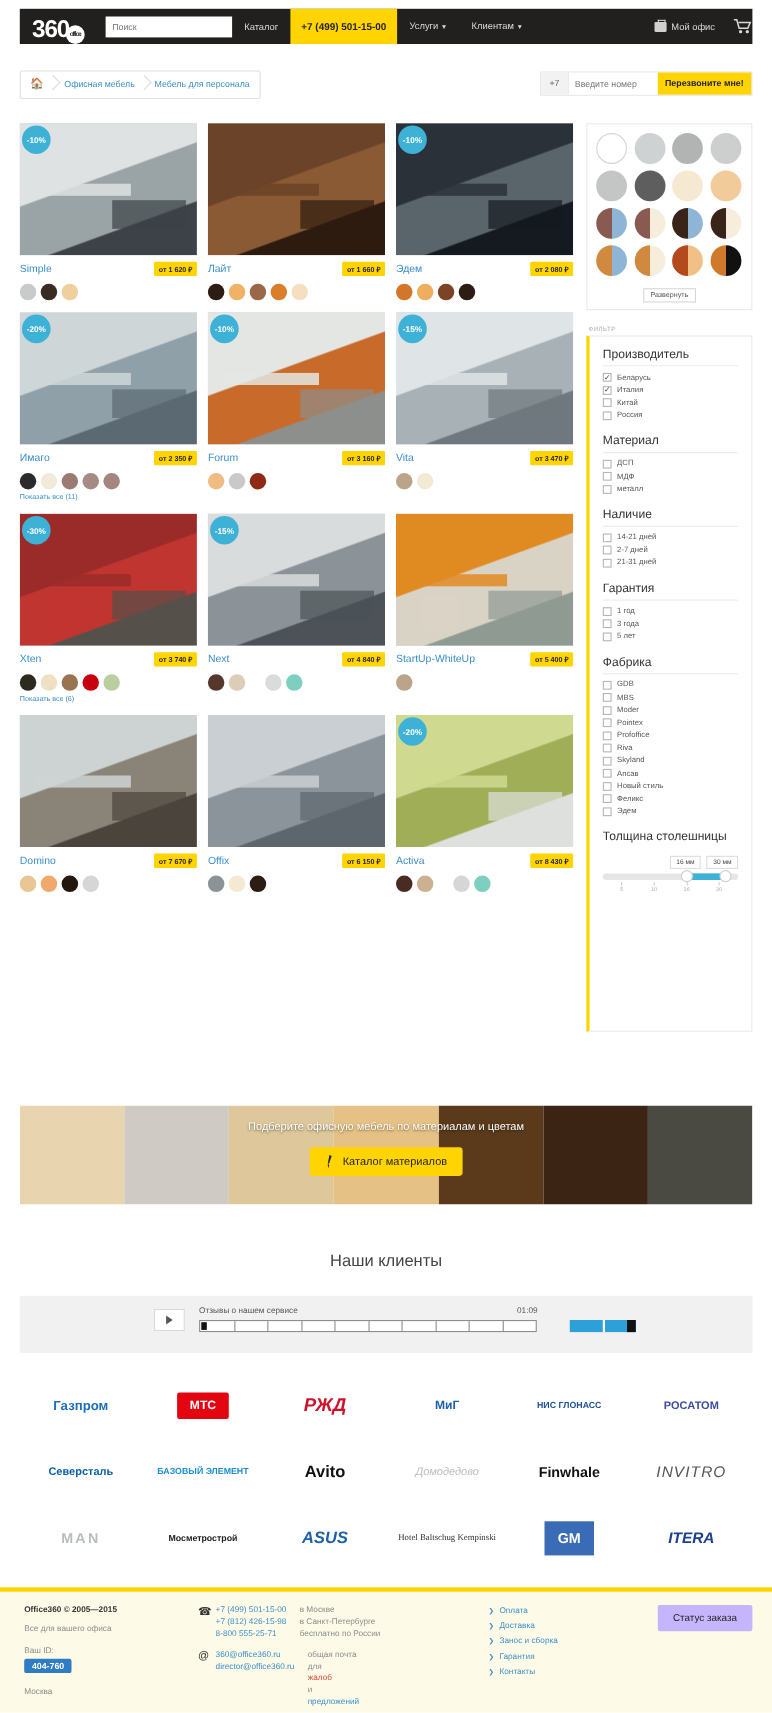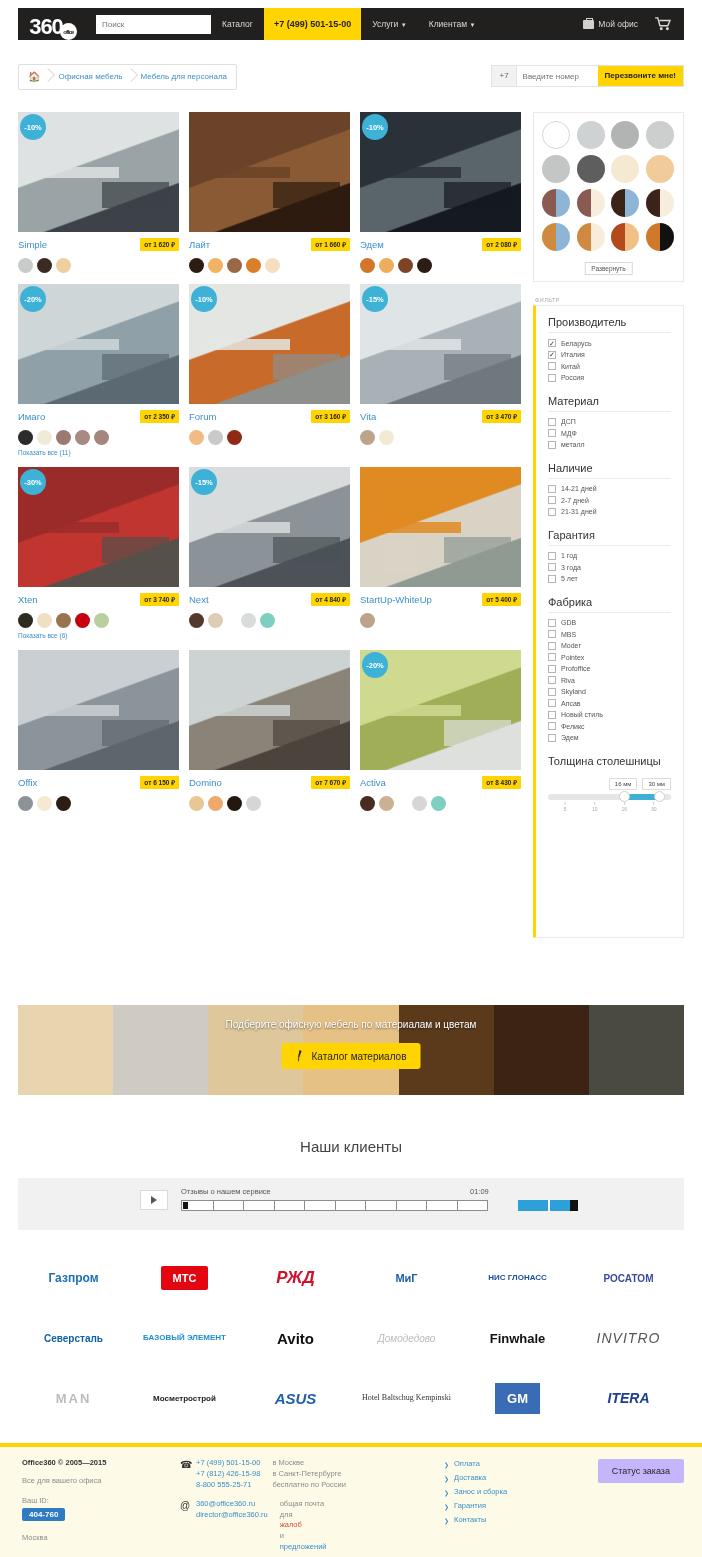--- a/index.html
+++ b/index.html
@@ -23,21 +23,21 @@
                 margin-left: -3px; font-weight: bold; }
   .search-box {
     width: 115px; height: 19px; background: #fff; border: none; margin-left: 8px;
     font-size: 8px; color: #9a9a9a; padding: 0 6px; font-family: "Liberation Sans", sans-serif;
   }
   .nav-link { color: #d9d9d9; font-size: 8.5px; padding: 0 11px; line-height: 32px; cursor: pointer; white-space: nowrap; }
   .phone-btn { background: #ffd400; color: #221f1f; font-size: 9px; font-weight: 600;
                height: 32px; line-height: 32px; padding: 0 10px; cursor: pointer; }
   .caret { font-size: 6px; }
   .spacer { flex: 1; }
-  .hdr-right { display: flex; align-items: center; padding-right: 12px; }
+  .hdr-right { display: flex; align-items: center; padding-right: 0; }
   .office-ico { width: 11px; height: 9px; background: #d0d0d0; border-radius: 1px; position: relative; margin-right: 4px; }
   .office-ico::before { content: ""; position: absolute; top: -2px; left: 3px; width: 5px; height: 2px;
                         border: 1px solid #d0d0d0; border-bottom: none; }
   .cart-ico { width: 18px; height: 14px; margin-left: 16px; position: relative; cursor: pointer; }
 
   
   .crumbbar { position: absolute; left: 18px; top: 62px; width: 666px; height: 30px; display: flex; align-items: center; }
   .crumbs { display: flex; height: 26px; border: 1px solid #dfdfdf; border-radius: 2px; background: #fff; align-items: center; }
   .crumb { font-size: 8px; color: #3c8fc9; padding: 0 9px; line-height: 26px; position: relative; cursor: pointer; }
   .crumb + .crumb::before { content: ""; position: absolute; left: -6px; top: 6px; width: 9px; height: 9px;
@@ -373,51 +373,51 @@
           <span class="cprice">от 5 400 ₽</span>
         </div>
         <div class="swatches">
           <span class="sw" style="background:#bba489"></span>
         </div>
       </div>
     </div>
     <div class="prow">
       <div class="card">
         <div class="photo">
+          <div class="ph" style="background:linear-gradient(160deg,#cdd3d2 0%,#cdd3d2 42%,#8a8378 43%,#8a8378 72%,#4a443c 73%,#4a443c 100%)"></div>
+          <div class="band" style="left:8%;top:46%;width:55%;height:9%;background:#cdd3d2;opacity:.85"></div>
+          <div class="band" style="left:52%;top:58%;width:42%;height:22%;background:#4a443c;opacity:.7"></div>
+          <div class="band" style="left:14%;top:62%;width:22%;height:26%;background:#8a8378;opacity:.8;border-radius:3px"></div>
+        </div>
+        <div class="cinfo">
+          <span class="cname">Domino</span>
+          <span class="cprice">от 7 670 ₽</span>
+        </div>
+        <div class="swatches">
+          <span class="sw" style="background:#e8c795"></span>
+          <span class="sw" style="background:#f0a96c"></span>
+          <span class="sw" style="background:#24170f"></span>
+          <span class="sw" style="background:#d6d6d6"></span>
+        </div>
+      </div>
+      <div class="card">
+        <div class="photo">
           <div class="ph" style="background:linear-gradient(160deg,#c9cfd2 0%,#c9cfd2 42%,#8b949a 43%,#8b949a 72%,#5d666c 73%,#5d666c 100%)"></div>
           <div class="band" style="left:8%;top:46%;width:55%;height:9%;background:#c9cfd2;opacity:.85"></div>
           <div class="band" style="left:52%;top:58%;width:42%;height:22%;background:#5d666c;opacity:.7"></div>
           <div class="band" style="left:14%;top:62%;width:22%;height:26%;background:#8b949a;opacity:.8;border-radius:3px"></div>
         </div>
         <div class="cinfo">
           <span class="cname">Offix</span>
           <span class="cprice">от 6 150 ₽</span>
         </div>
         <div class="swatches">
           <span class="sw" style="background:#8c9398"></span>
           <span class="sw" style="background:#f4ead2"></span>
           <span class="sw" style="background:#2b1d14"></span>
-        </div>
-      </div>
-      <div class="card">
-        <div class="photo">
-          <div class="ph" style="background:linear-gradient(160deg,#cdd3d2 0%,#cdd3d2 42%,#8a8378 43%,#8a8378 72%,#4a443c 73%,#4a443c 100%)"></div>
-          <div class="band" style="left:8%;top:46%;width:55%;height:9%;background:#cdd3d2;opacity:.85"></div>
-          <div class="band" style="left:52%;top:58%;width:42%;height:22%;background:#4a443c;opacity:.7"></div>
-          <div class="band" style="left:14%;top:62%;width:22%;height:26%;background:#8a8378;opacity:.8;border-radius:3px"></div>
-        </div>
-        <div class="cinfo">
-          <span class="cname">Domino</span>
-          <span class="cprice">от 7 670 ₽</span>
-        </div>
-        <div class="swatches">
-          <span class="sw" style="background:#e8c795"></span>
-          <span class="sw" style="background:#f0a96c"></span>
-          <span class="sw" style="background:#24170f"></span>
-          <span class="sw" style="background:#d6d6d6"></span>
         </div>
       </div>
       <div class="card">
         <div class="photo">
           <div class="ph" style="background:linear-gradient(160deg,#cfd98f 0%,#cfd98f 42%,#9fae57 43%,#9fae57 72%,#dde0dd 73%,#dde0dd 100%)"></div>
           <div class="band" style="left:8%;top:46%;width:55%;height:9%;background:#cfd98f;opacity:.85"></div>
           <div class="band" style="left:52%;top:58%;width:42%;height:22%;background:#dde0dd;opacity:.7"></div>
           <div class="band" style="left:14%;top:62%;width:22%;height:26%;background:#9fae57;opacity:.8;border-radius:3px"></div>
           <div class="badge">-20%</div>
         </div>

